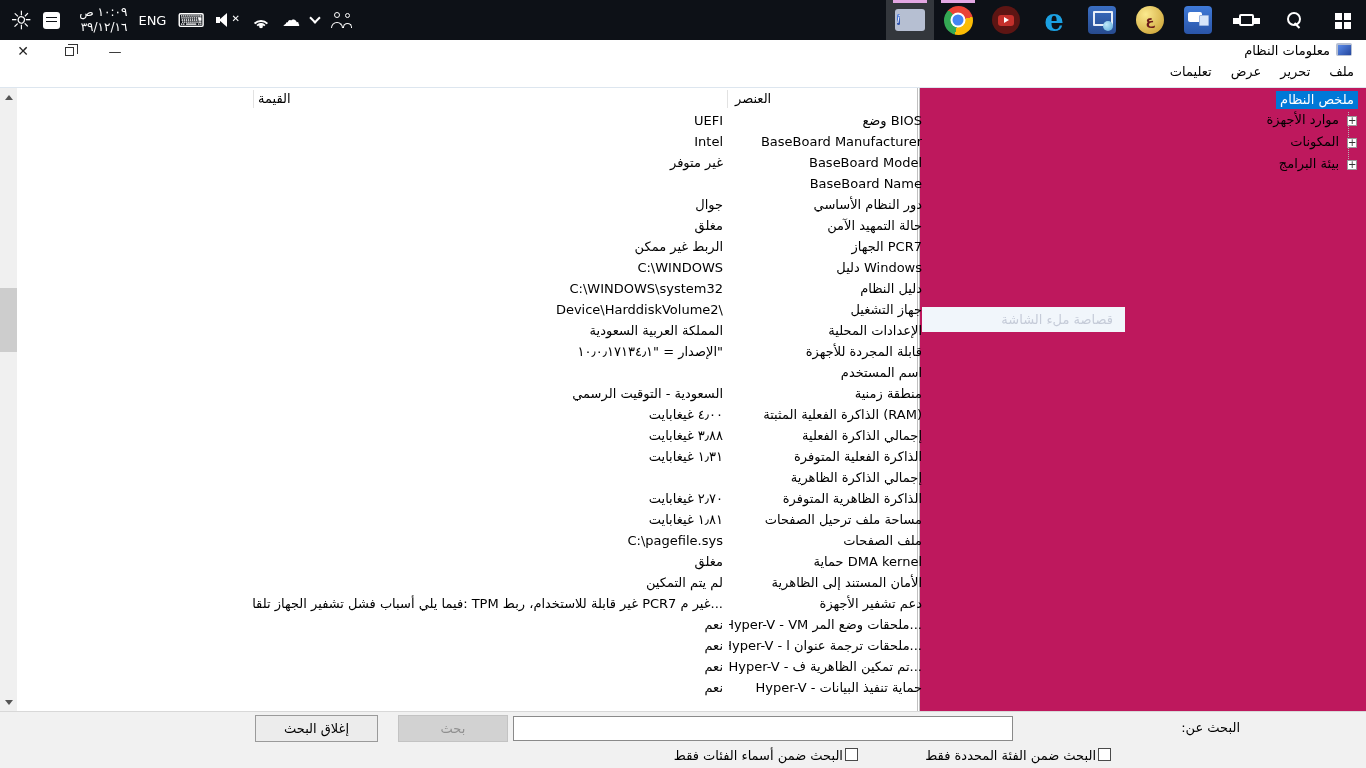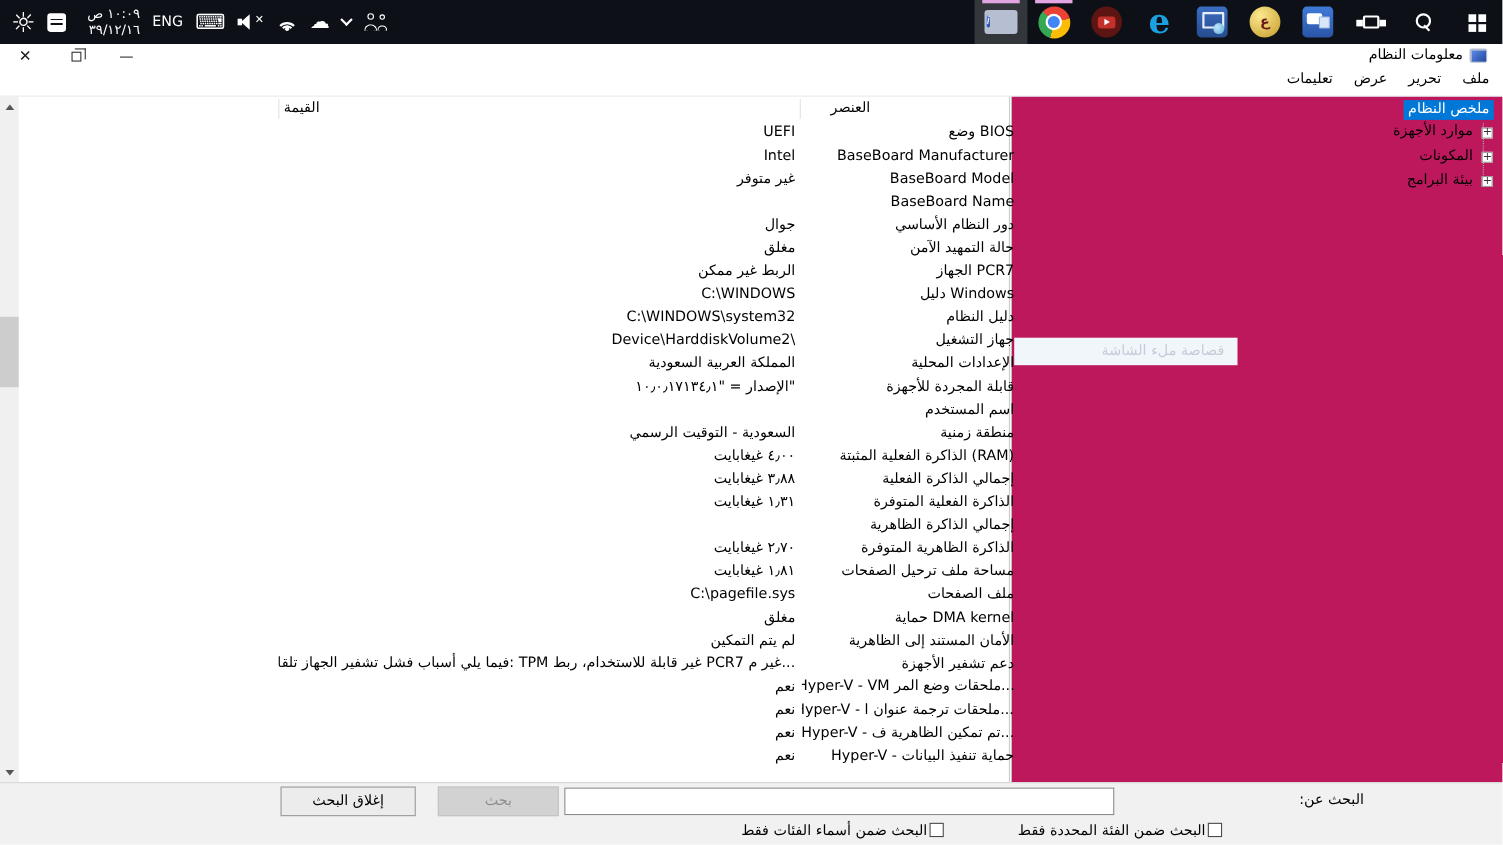--- a/index.html
+++ b/index.html
@@ -62,21 +62,21 @@
   .start-ic{width:7px;height:7px;background:#fff;box-shadow:9px 0 0 #fff,0 9px 0 #fff,9px 9px 0 #fff;margin:-8px 8px 0 0}
 
   
   .titlebar{position:absolute;left:0;top:40px;width:1366px;height:23px;background:#fff}
   .wctl{position:absolute;top:42px;width:30px;height:18px;display:flex;align-items:center;justify-content:center;color:#222;cursor:pointer}
   .wctl.close{left:8px;font-size:14px}
   .wctl.restore{left:54px}
   .restore-g{position:relative;width:9px;height:9px;border:1px solid #333}
   .restore-g::before{content:"";position:absolute;left:2px;top:-4px;width:9px;height:9px;border:1px solid #333;border-bottom:0;border-left:0}
   .wctl.min{left:100px;font-size:13px}
-  .title-grp{position:absolute;right:14px;top:43px;direction:rtl;display:flex;align-items:center;gap:6px;font-size:13px}
+  .title-grp{position:absolute;right:14px;top:43px;direction:rtl;display:flex;gap:6px;font-size:13px}
   .title-ic{width:16px;height:13px;background:#b6bfd2;border-radius:2px;padding:1.5px}
   .title-ic i{display:block;width:100%;height:100%;background:linear-gradient(135deg,#5a8ae8,#24479e)}
   .menubar{position:absolute;right:12px;top:64px;direction:rtl;display:flex;gap:19px;font-size:13px}
   .menubar span{cursor:pointer}
   .content-top{position:absolute;left:0;top:87px;width:1366px;height:1px;background:#dde6ef}
 
   
   .treepane{position:absolute;left:920px;top:88px;width:446px;height:623px;background:#be185d}
   .tree-dots{position:absolute;right:17px;top:24px;height:57px;border-left:1px dotted #b5b5b5}
   .tnode{position:absolute;font-size:13px;white-space:nowrap;cursor:pointer}
@@ -92,21 +92,21 @@
   .pane-divider{position:absolute;left:917px;top:88px;width:3px;height:623px;background:#fff;border-left:1px solid #c0c0c0;border-right:1px solid #c0c0c0;cursor:col-resize}
   .listpane{position:absolute;left:0;top:88px;width:917px;height:623px;background:#fff}
   .scrollbar{position:absolute;left:0;top:0;width:17px;height:623px;background:#f0f0f0}
   .sb-btn{position:absolute;left:0;width:17px;height:17px;display:flex;align-items:center;justify-content:center;cursor:pointer}
   .sb-up{top:0}.sb-down{bottom:0}
   .tri-up{width:0;height:0;border:4px solid transparent;border-bottom:5px solid #555;margin-top:-3px}
   .tri-down{width:0;height:0;border:4px solid transparent;border-top:5px solid #555;margin-bottom:-3px}
   .sb-thumb{position:absolute;left:0;top:200px;width:17px;height:64px;background:#cdcdcd;cursor:grab}
   .lheader{position:absolute;left:17px;top:0;right:0;height:22px;background:#fff;font-size:13px}
   .lh-cell{position:absolute;top:0;height:22px;line-height:22px;direction:rtl;cursor:pointer}
-  .lh-item{left:710px;width:207px;padding-left:28px;text-align:left}
+  .lh-item{left:710px;width:207px;padding-left:8px;text-align:left}
   .lh-value{left:236px;width:474px;padding-left:5px;text-align:left}
   .lh-line{position:absolute;top:2px;width:1px;height:18px;background:#e2e2e2}
   .rows{position:absolute;left:17px;top:22px;right:0}
   .lrow{position:relative;height:21px;cursor:default}
   .cell{position:absolute;top:0;height:21px;line-height:21px;overflow:hidden;direction:rtl;text-align:right;white-space:nowrap}
   .cell>span{direction:ltr;unicode-bidi:isolate;white-space:nowrap}
   .c-item{left:695px;width:210px;padding-left:0;right:auto}
   .c-item{left:712px;width:193px}
   .c-value{left:236px;width:470px}
 

